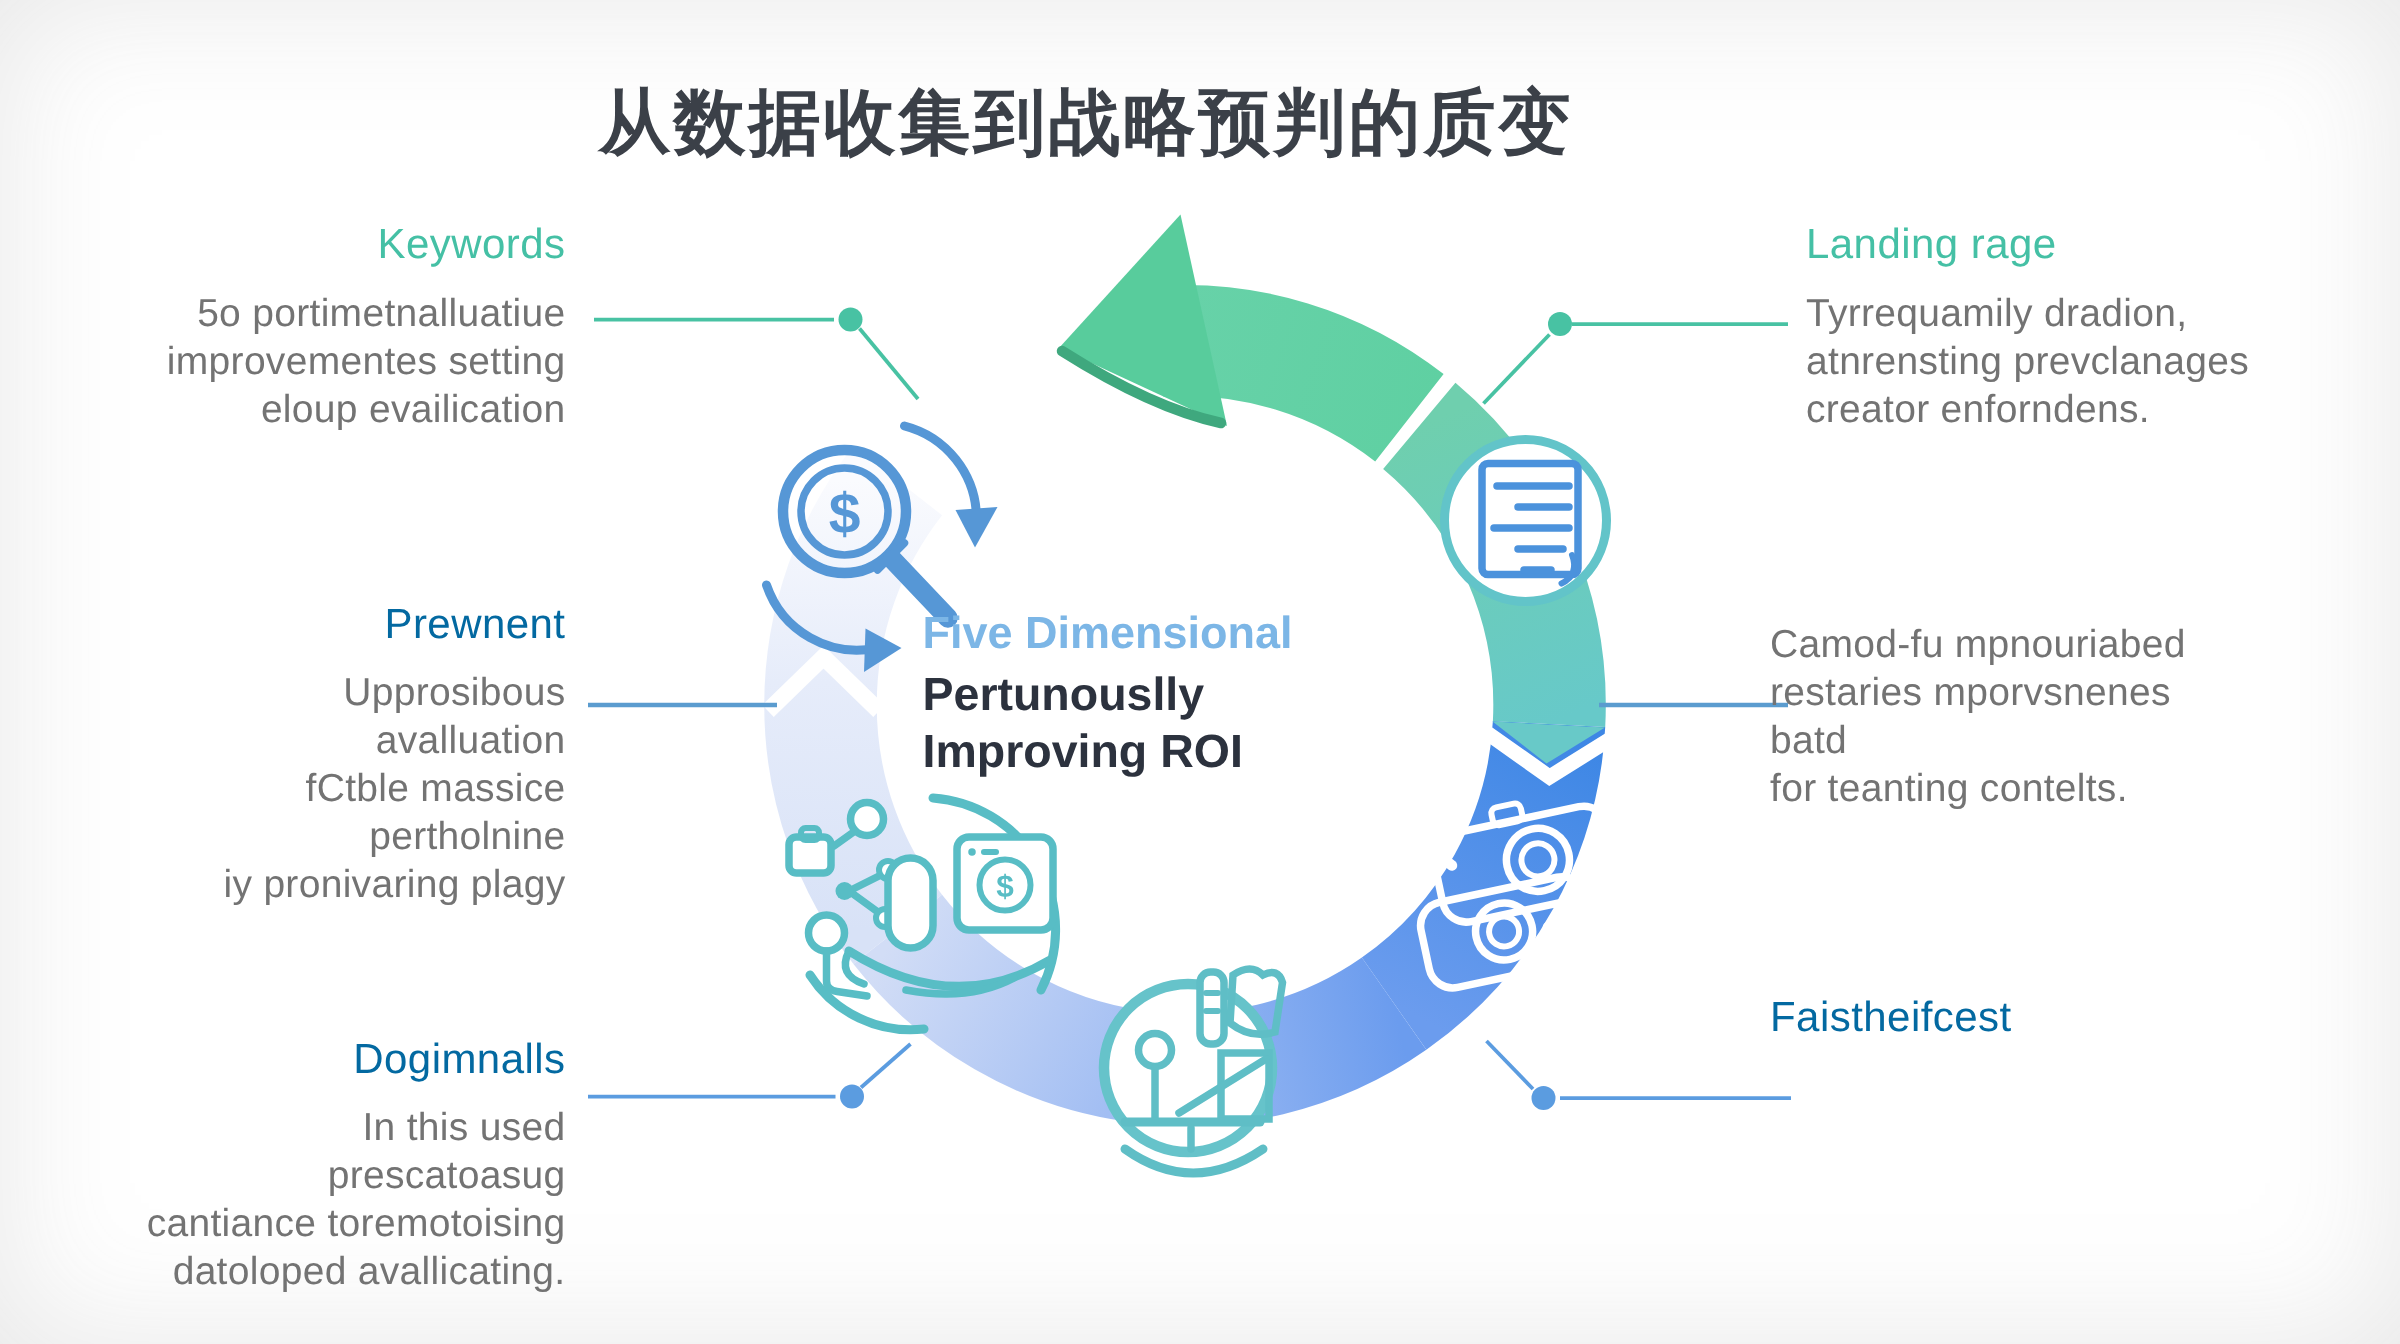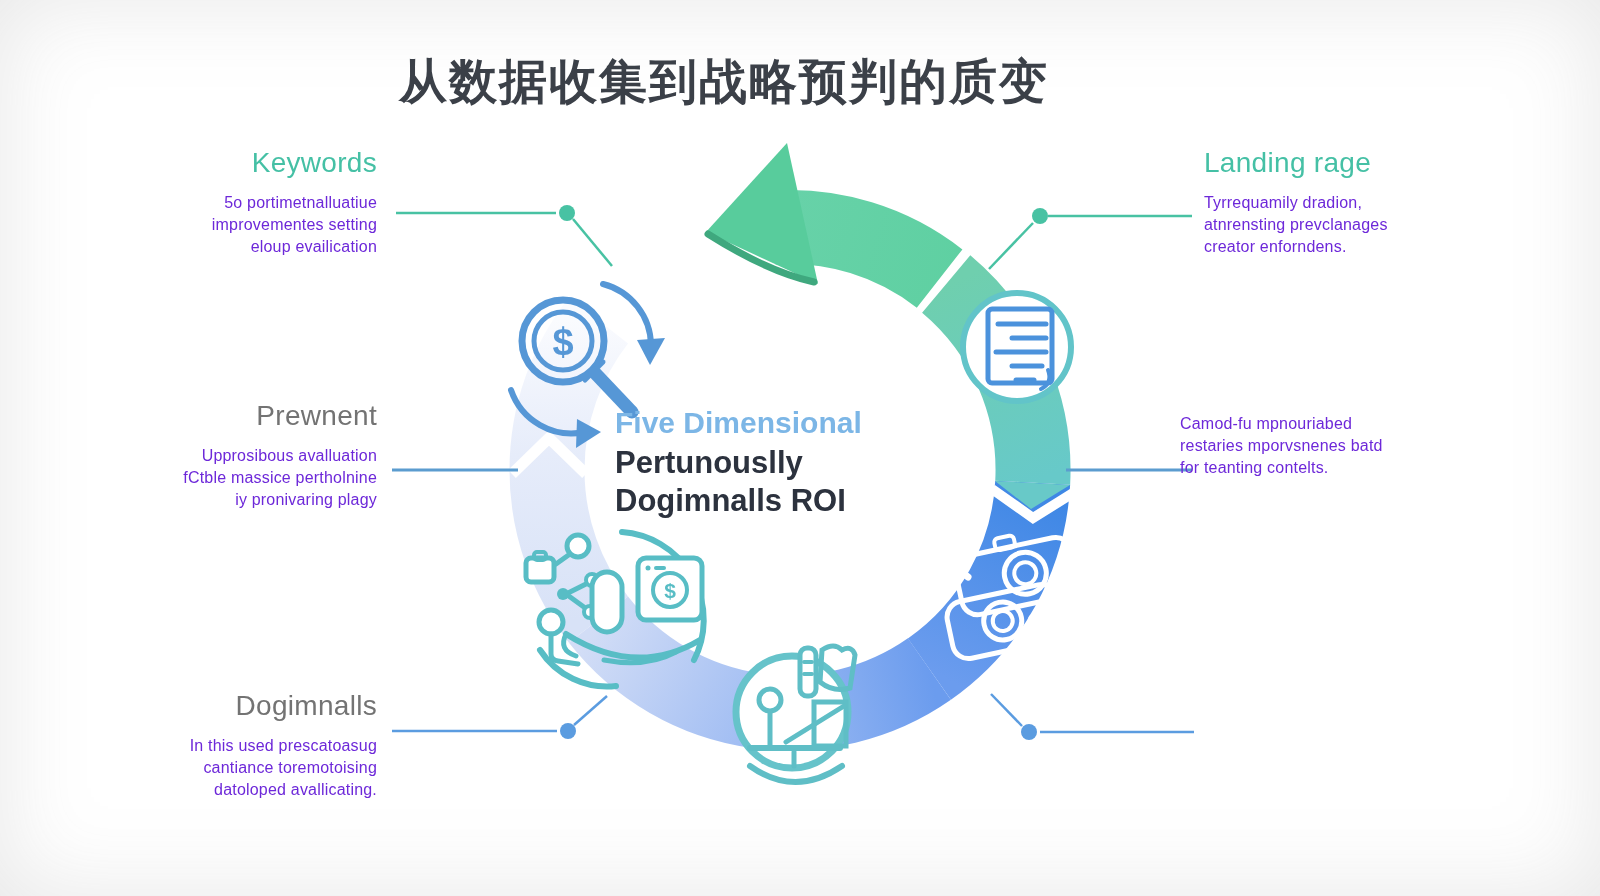--- a/index.html
+++ b/index.html
@@ -15,23 +15,23 @@
   #diagram-svg{position:absolute;left:0;top:0;}
   #title{
     position:absolute;left:0;top:50px;width:1448px;text-align:center;
     font-size:48px;font-weight:700;color:#3b4048;letter-spacing:2px;
   }
   .sec{position:absolute;}
   .sec.left{text-align:right;}
   .sec.right{text-align:left;}
   .sec .h{font-size:28px;font-weight:400;letter-spacing:.3px;}
   .h.teal{color:#45c0a5;}
-  .h.blue{color:#737373;}
+  .h.blue{color:#0369a1;}
   .sec .b{
-    margin-top:13px;font-size:16px;line-height:22px;color:#6d28d9;
+    margin-top:13px;font-size:26px;line-height:32px;color:#737373;
     white-space:pre-line;letter-spacing:.2px;
   }
   #sec-keywords{left:95px;top:147px;width:282px;}
   #sec-landing{left:1204px;top:147px;width:310px;}
   #sec-prewnent{left:95px;top:400px;width:282px;}
   #sec-ref{left:1180px;top:400px;width:310px;}
   #sec-dogim{left:95px;top:660px;width:282px;margin-top:30px;}
   #sec-fais{left:1180px;top:662px;width:310px;}
   #center-text{position:absolute;left:615px;top:406px;width:350px;}
   #center-text .c1{font-size:30px;font-weight:700;color:#7cb6e6;}
@@ -233,19 +233,20 @@
 </div>
 
 <div id="sec-dogim" class="sec left">
   <div class="h blue">Dogimnalls</div>
   <div class="b">In this used prescatoasug
 cantiance toremotoising
 datoloped avallicating.</div>
 </div>
 
 <div id="sec-fais" class="sec right">
+  <div class="h blue">Faistheifcest</div>
 </div>
 
 <div id="center-text">
   <div class="c1">Five Dimensional</div>
   <div class="c2">Pertunouslly
-Dogimnalls ROI</div>
+Improving ROI</div>
 </div>
 
 </body></html>

